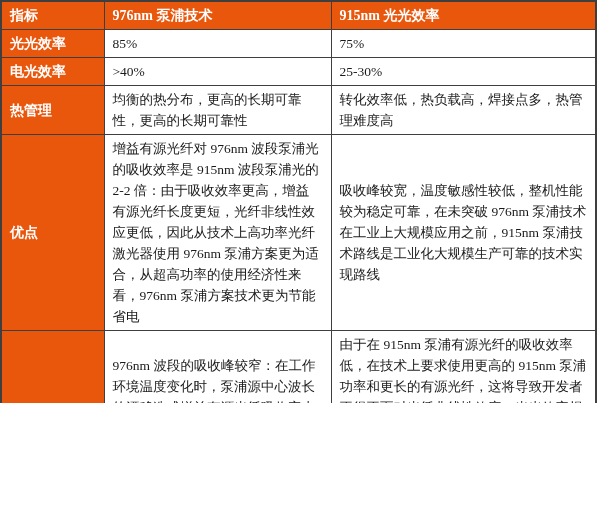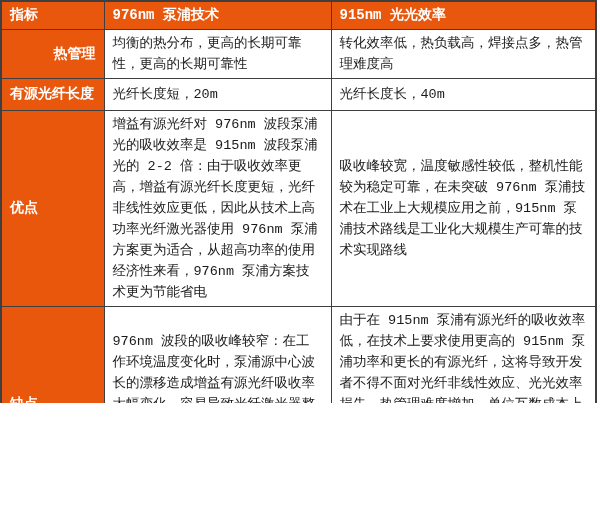--- a/index.html
+++ b/index.html
@@ -2,21 +2,21 @@
 <html lang="zh"><head>
 <meta charset="utf-8">
 <style>
   html, body { margin: 0; padding: 0; }
   .page {
     position: relative;
     width: 600px;
     height: 403px;
     background: #ffffff;
     overflow: hidden;
-    font-family: Liberation Mono, monospace;
+    font-family: Liberation Serif, serif;
   }
   table.compare {
     border-collapse: collapse;
     table-layout: fixed;
     width: 597px;
     border: 2px solid #3f3f3f;
   }
   .compare col.c-label  { width: 103px; }
   .compare col.c-976    { width: 227px; }
   .compare col.c-915    { width: 265px; }
@@ -38,21 +38,21 @@
     text-align: left;
     height: 20px;
   }
   .compare td.label {
     background: #e9570d;
     color: #ffffff;
     font-weight: bold;
     font-size: 14px;
   }
   .h-short  { height: 21px; }
-  .h-therm  { height: 40px; text-align: right; }
+  .h-therm  { height: 40px; }
   .h-fiber  { height: 25px; }
   .vtop { vertical-align: top; padding-top: 4px; }
   .partial-box {
     position: absolute;
     left: 281px;
     top: 516px;
     width: 32px;
     height: 9px;
     background: #ffffff;
     border: 1px solid #9a9a9a;
@@ -71,28 +71,33 @@
     </colgroup>
     <thead>
       <tr>
         <th>指标</th>
         <th>976nm 泵浦技术</th>
         <th>915nm 光光效率</th>
       </tr>
     </thead>
     <tbody>
       <tr>
+        <td class="label h-short">光光效率</td>
+        <td>85%</td>
+        <td>75%</td>
+      </tr>
+      <tr>
+        <td class="label h-short">电光效率</td>
+        <td>&gt;40%</td>
+        <td>25-30%</td>
+      </tr>
+      <tr>
         <td class="label h-therm">热管理</td>
         <td class="vtop">均衡的热分布，更高的长期可靠性，更高的长期可靠性</td>
         <td class="vtop">转化效率低，热负载高，焊接点多，热管理难度高</td>
-      </tr>
-      <tr>
-        <td class="label h-fiber">有源光纤长度</td>
-        <td>光纤长度短，20m</td>
-        <td>光纤长度长，40m</td>
       </tr>
       <tr>
         <td class="label vtop">优点</td>
         <td class="vtop">增益有源光纤对 976nm 波段泵浦光的吸收效率是 915nm 波段泵浦光的 2-2 倍：由于吸收效率更高，增益有源光纤长度更短，光纤非线性效应更低，因此从技术上高功率光纤激光器使用 976nm 泵浦方案更为适合，从超高功率的使用经济性来看，976nm 泵浦方案技术更为节能省电</td>
         <td class="vtop">吸收峰较宽，温度敏感性较低，整机性能较为稳定可靠，在未突破 976nm 泵浦技术在工业上大规模应用之前，915nm 泵浦技术路线是工业化大规模生产可靠的技术实现路线</td>
       </tr>
       <tr>
         <td class="label vtop">缺点</td>
         <td class="vtop">976nm 波段的吸收峰较窄：在工作环境温度变化时，泵浦源中心波长的漂移造成增益有源光纤吸收率大幅变化，容易导致光纤激光器整机性能指标波动，激光器的稳定性如果不能通过长期验证，无法满足工业长期稳定的服役要求。</td>
         <td class="vtop">由于在 915nm 泵浦有源光纤的吸收效率低，在技术上要求使用更高的 915nm 泵浦功率和更长的有源光纤，这将导致开发者不得不面对光纤非线性效应、光光效率损失、热管理难度增加、单位瓦数成本上升等诸多困难。当输出功率超过一定水平时，915nm 泵浦方案将变得极为复杂而难以实现；同时，915nm 泵浦技术光电转化效率较低，激光器的运营成本较高</td>

